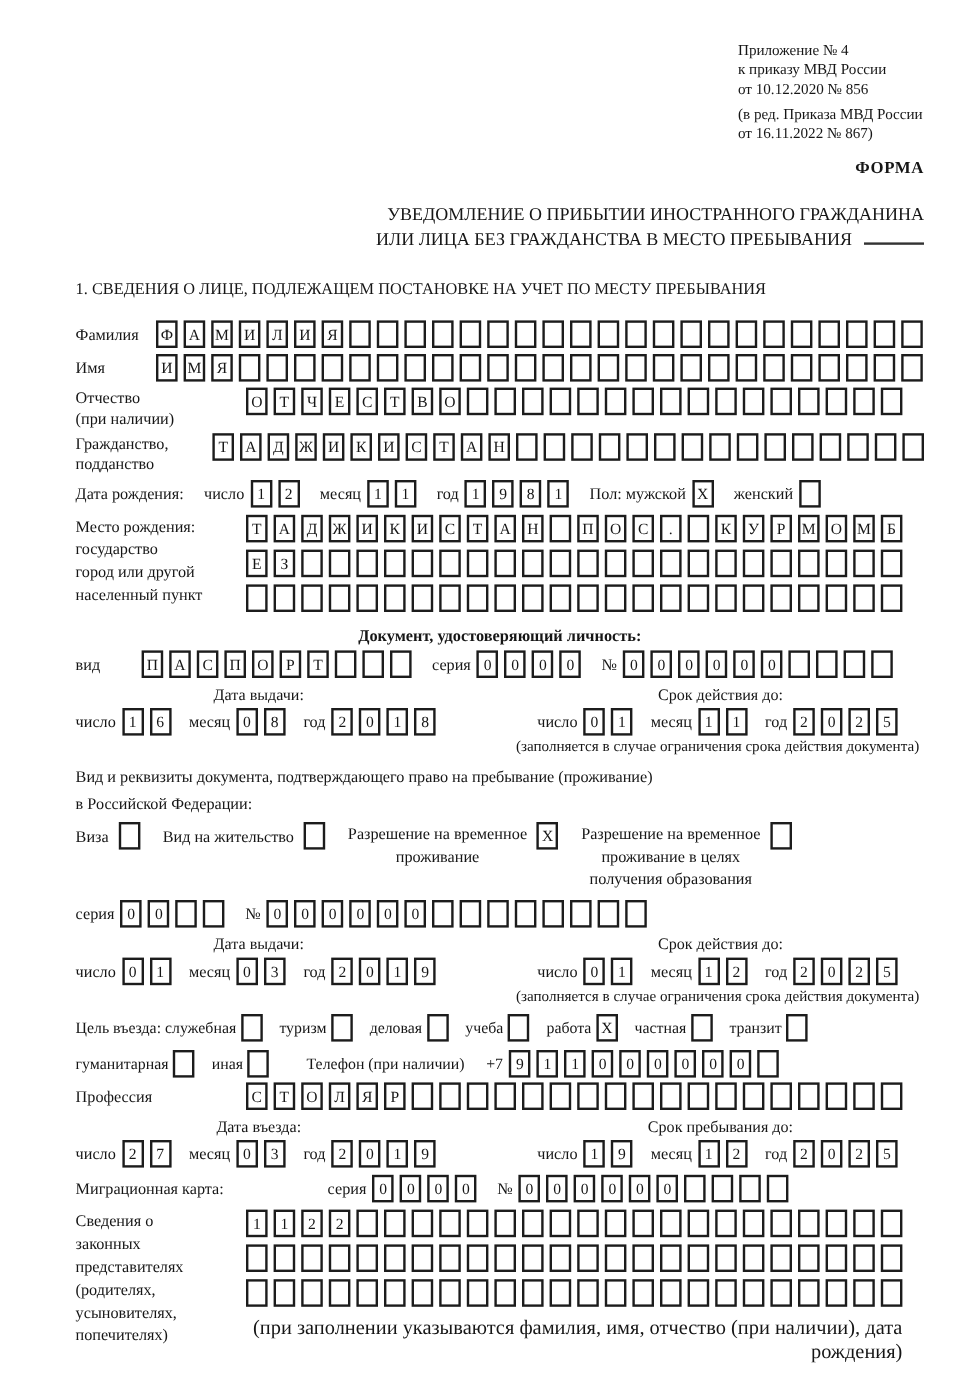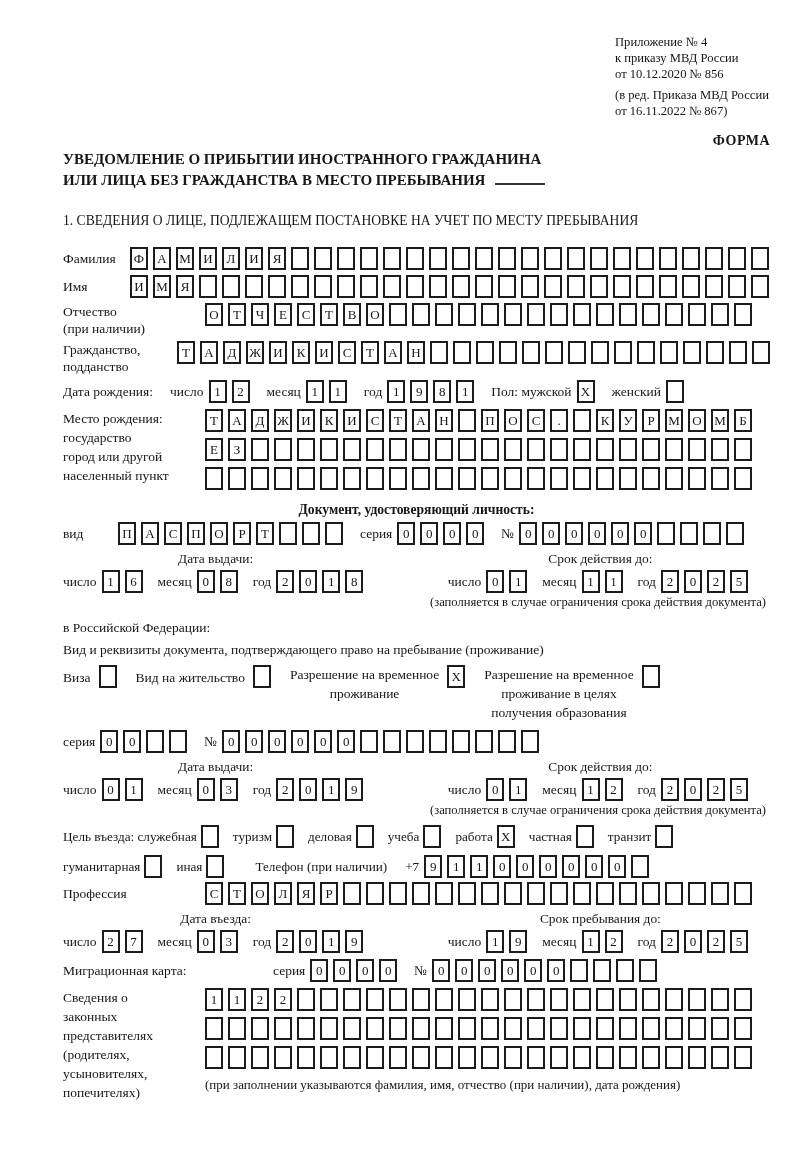--- a/index.html
+++ b/index.html
@@ -6,21 +6,21 @@
   html,body{background:#fff}
   body{width:800px;height:1163px;overflow:hidden;color:#161616;
        font-family:"Liberation Serif","DejaVu Serif",serif;font-size:13.5px}
   .page{width:800px;height:1163px;padding:34px 30px 0 63px;overflow:hidden;background:#fff}
 
   
   .appendix{margin-left:552px;font-size:12.6px;line-height:16px}
   .appendix .gap{height:5px}
   .forma{text-align:right;font-weight:bold;font-size:14px;margin-top:14px;letter-spacing:.5px}
 
-  .title{text-align:left;font-weight:bold;font-size:15px;line-height:21px}
+  .title{margin-top:20px;text-align:right;font-weight:normal;font-size:15px;line-height:21px}
   .tline{display:inline-block;width:50px;border-bottom:2px solid #333;margin-left:10px}
   .section-heading{margin-top:22px;font-weight:normal;font-size:13.6px}
 
   
   .row{display:flex;align-items:flex-start;margin-top:5px}
   .lbl{line-height:23px;flex-shrink:0}
   .w67{width:67px}.w114{width:114px}.w142{width:142px}.w55{width:55px}
   .lbl2{line-height:17px;flex-shrink:0}
   .strip{display:inline-flex;flex-shrink:0}
   .cell{display:inline-block;width:18px;height:23px;border:2px solid #1c1c1c;margin-right:5px;
@@ -53,21 +53,21 @@
   .opts .strip{margin-left:2px}
   .ml14{margin-left:14px}
 
   
   .purpose{display:flex;align-items:flex-end;margin-top:7px;font-size:13.2px}
   .purpose .plbl{line-height:23px;margin:0 4px 0 9px}
   .purpose .plbl.first{margin-left:0}
   .indent60{margin-left:60px}
   .phone-lbl{line-height:23px;margin:0 8px 0 26px}
 
-  .rep-note{font-size:13px;text-align:left;margin-top:8px;width:547px}
+  .rep-note{font-size:17px;text-align:right;margin-top:8px;width:547px}
 </style>
 </head>
 <body>
 
 <div class="page">
 
   <div class="appendix">
     <div>Приложение № 4</div>
     <div>к приказу МВД России</div>
     <div>от 10.12.2020 № 856</div>
@@ -417,22 +417,22 @@
             <span class="cell">0</span>
             <span class="cell">2</span>
             <span class="cell">5</span>
           </span>
       </div>
     </div>
   </div>
   <div class="note-right">(заполняется в случае ограничения срока действия документа)</div>
 
   <div class="intro">
+    <div>Вид и реквизиты документа, подтверждающего право на пребывание (проживание)</div>
     <div>в Российской Федерации:</div>
-    <div>Вид и реквизиты документа, подтверждающего право на пребывание (проживание)</div>
   </div>
 
   <div class="opts">
     <span class="optlbl">Виза</span>
     <span class="strip">
         <span class="cell"></span>
       </span>
     <span class="optlbl ml14">Вид на жительство</span>
     <span class="strip">
         <span class="cell"></span>

